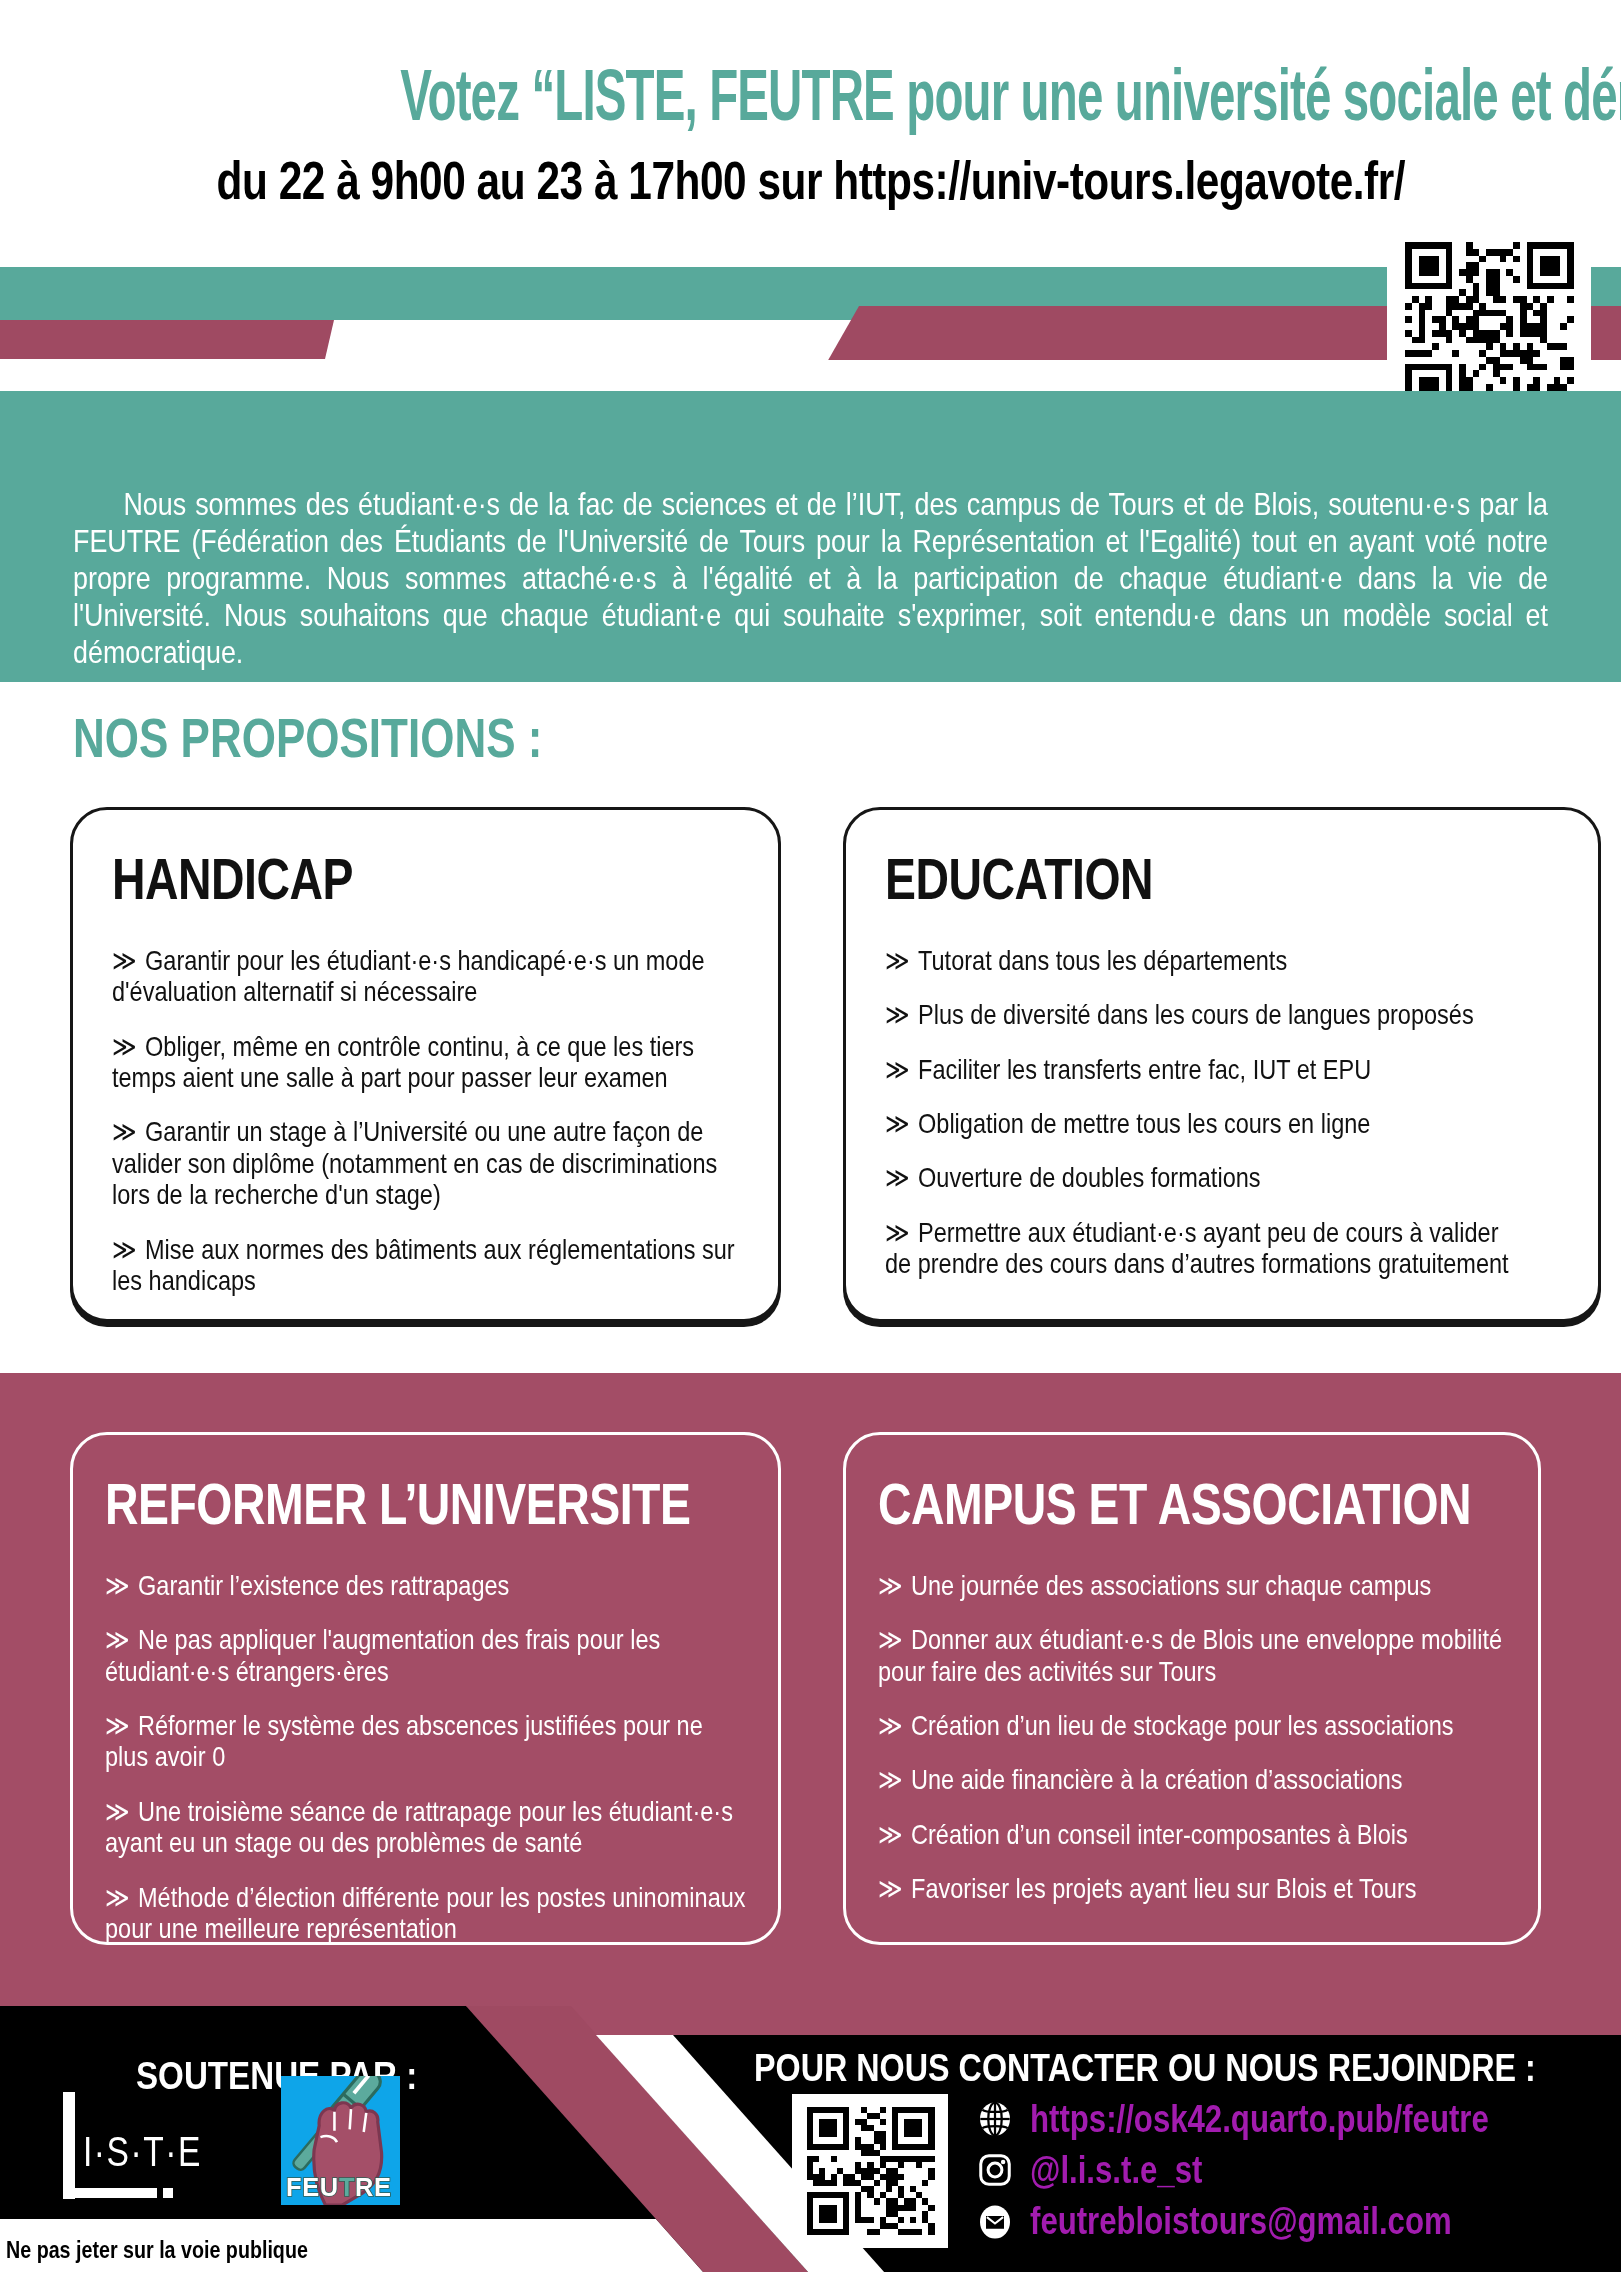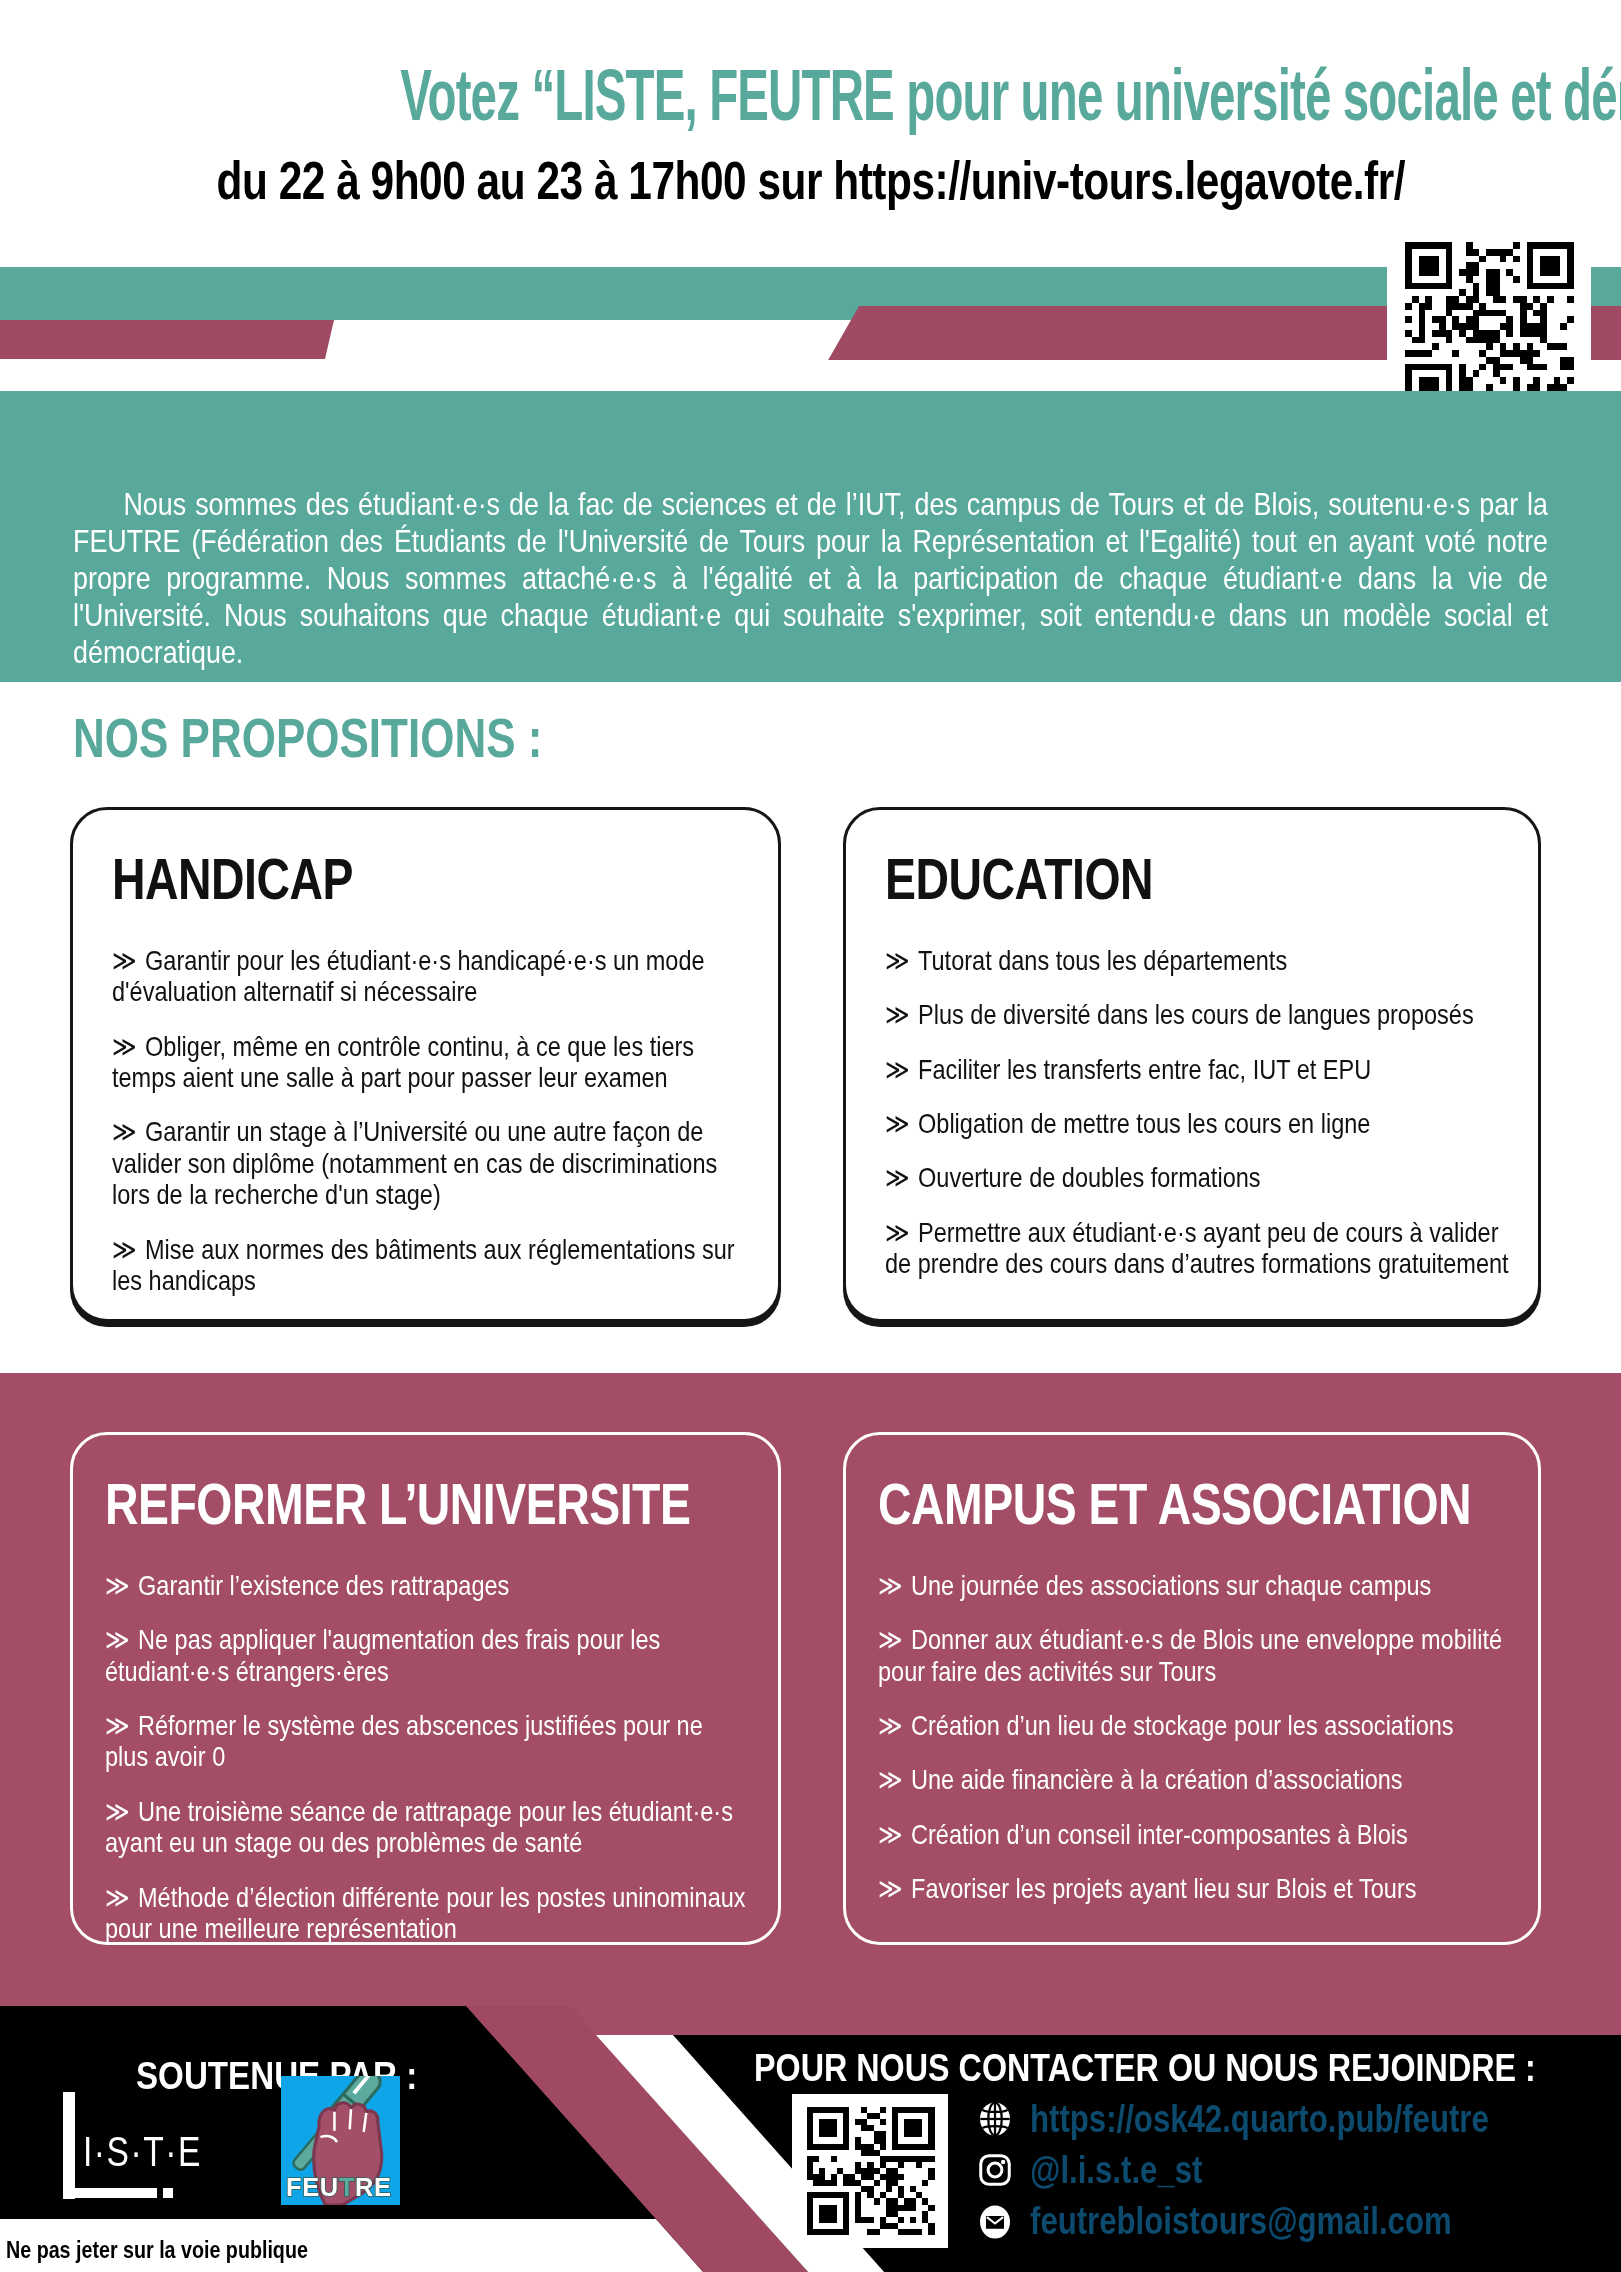--- a/index.html
+++ b/index.html
@@ -73,21 +73,21 @@
   .feutre-logo{left:281px;top:2076px;width:119px;height:129px;background:#0ea5e9;}
   .feutre-logo svg{position:absolute;inset:0;}
 
   .contact-heading{left:685px;top:2047px;width:901px;text-align:center;}
   .contact-heading .cx{font-size:38px;font-weight:700;color:#fff;transform:scaleX(.85);}
   .qr-bottom-box{left:792px;top:2094px;width:156px;height:154px;background:#fff;}
   .qr-bottom-box svg{position:absolute;left:12.7px;top:12.7px;width:131px;height:128px;}
   .contact-rows{left:977px;top:2100px;display:flex;flex-direction:column;gap:13.3px;}
   .c-row{display:flex;align-items:center;gap:16.5px;height:38px;}
   .c-icon{width:36px;height:36px;flex:0 0 auto;}
-  .c-text{color:#0c4a6e;font-size:38px;font-weight:700;}
+  .c-text{color:#a21caf;font-size:38px;font-weight:700;}
   .c-text .cxl{transform:scaleX(.82);}
 
   .note{left:6.3px;top:2236px;color:#000;}
   .note .cxl{font-size:24px;font-weight:700;transform:scaleX(.82);}
 </style>
 </head>
 <body>
 
 <div class="poster">
 
@@ -320,21 +320,21 @@
 
   <div class="card card-white" style="left:70px;top:807px;width:711px;height:515px;">
     <div class="card-title"><span class="cxl">HANDICAP</span></div>
     <div class="card-items">
         <div class="item"><span class="chev">≫</span><span>Garantir pour les étudiant·e·s handicapé·e·s un mode d'évaluation alternatif si nécessaire</span></div>
         <div class="item"><span class="chev">≫</span><span>Obliger, même en contrôle continu, à ce que les tiers temps aient une salle à part pour passer leur examen</span></div>
         <div class="item"><span class="chev">≫</span><span>Garantir un stage à l’Université ou une autre façon de valider son diplôme (notamment en cas de discriminations lors de la recherche d'un stage)</span></div>
         <div class="item"><span class="chev">≫</span><span>Mise aux normes des bâtiments aux réglementations sur les handicaps</span></div>
       </div>
   </div>
-  <div class="card card-white" style="left:843px;top:807px;width:698px;height:515px;">
+  <div class="card card-white" style="left:843px;top:807px;width:758px;height:515px;">
     <div class="card-title"><span class="cxl">EDUCATION</span></div>
     <div class="card-items">
         <div class="item"><span class="chev">≫</span><span>Tutorat dans tous les départements</span></div>
         <div class="item"><span class="chev">≫</span><span>Plus de diversité dans les cours de langues proposés</span></div>
         <div class="item"><span class="chev">≫</span><span>Faciliter les transferts entre fac, IUT et EPU</span></div>
         <div class="item"><span class="chev">≫</span><span>Obligation de mettre tous les cours en ligne</span></div>
         <div class="item"><span class="chev">≫</span><span>Ouverture de doubles formations</span></div>
         <div class="item"><span class="chev">≫</span><span>Permettre aux étudiant·e·s ayant peu de cours à valider de prendre des cours dans d’autres formations gratuitement</span></div>
       </div>
   </div>

